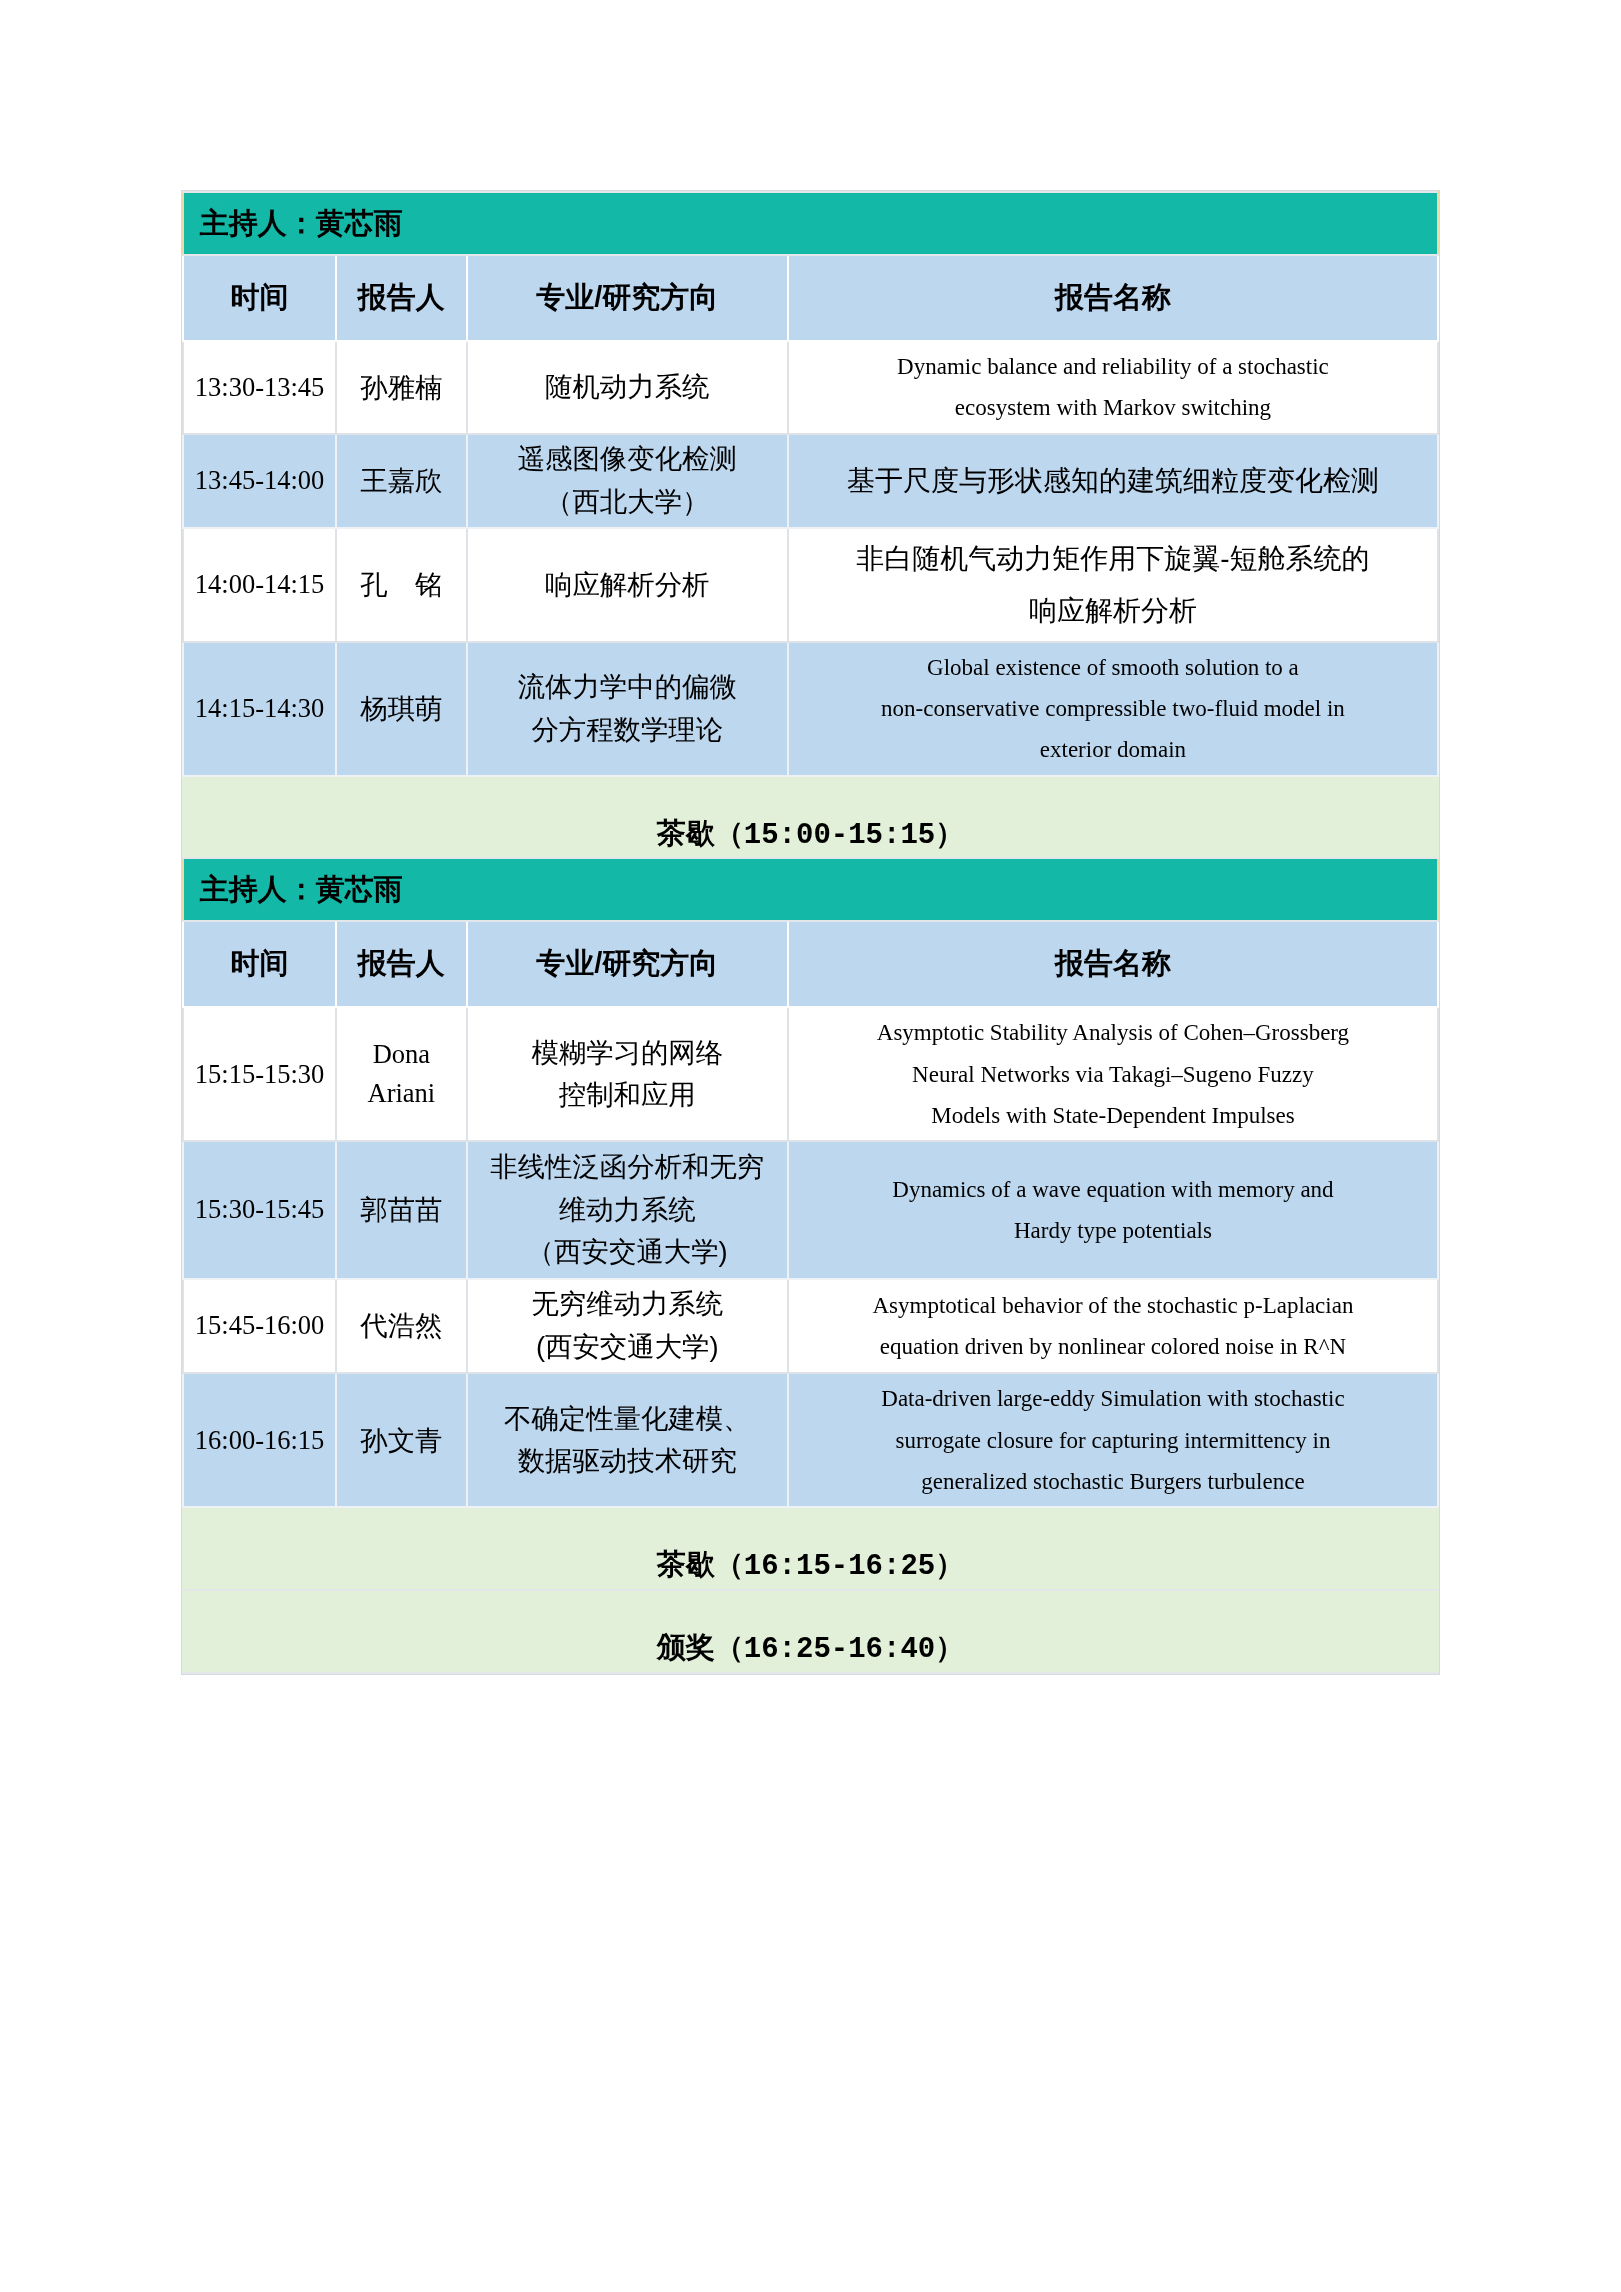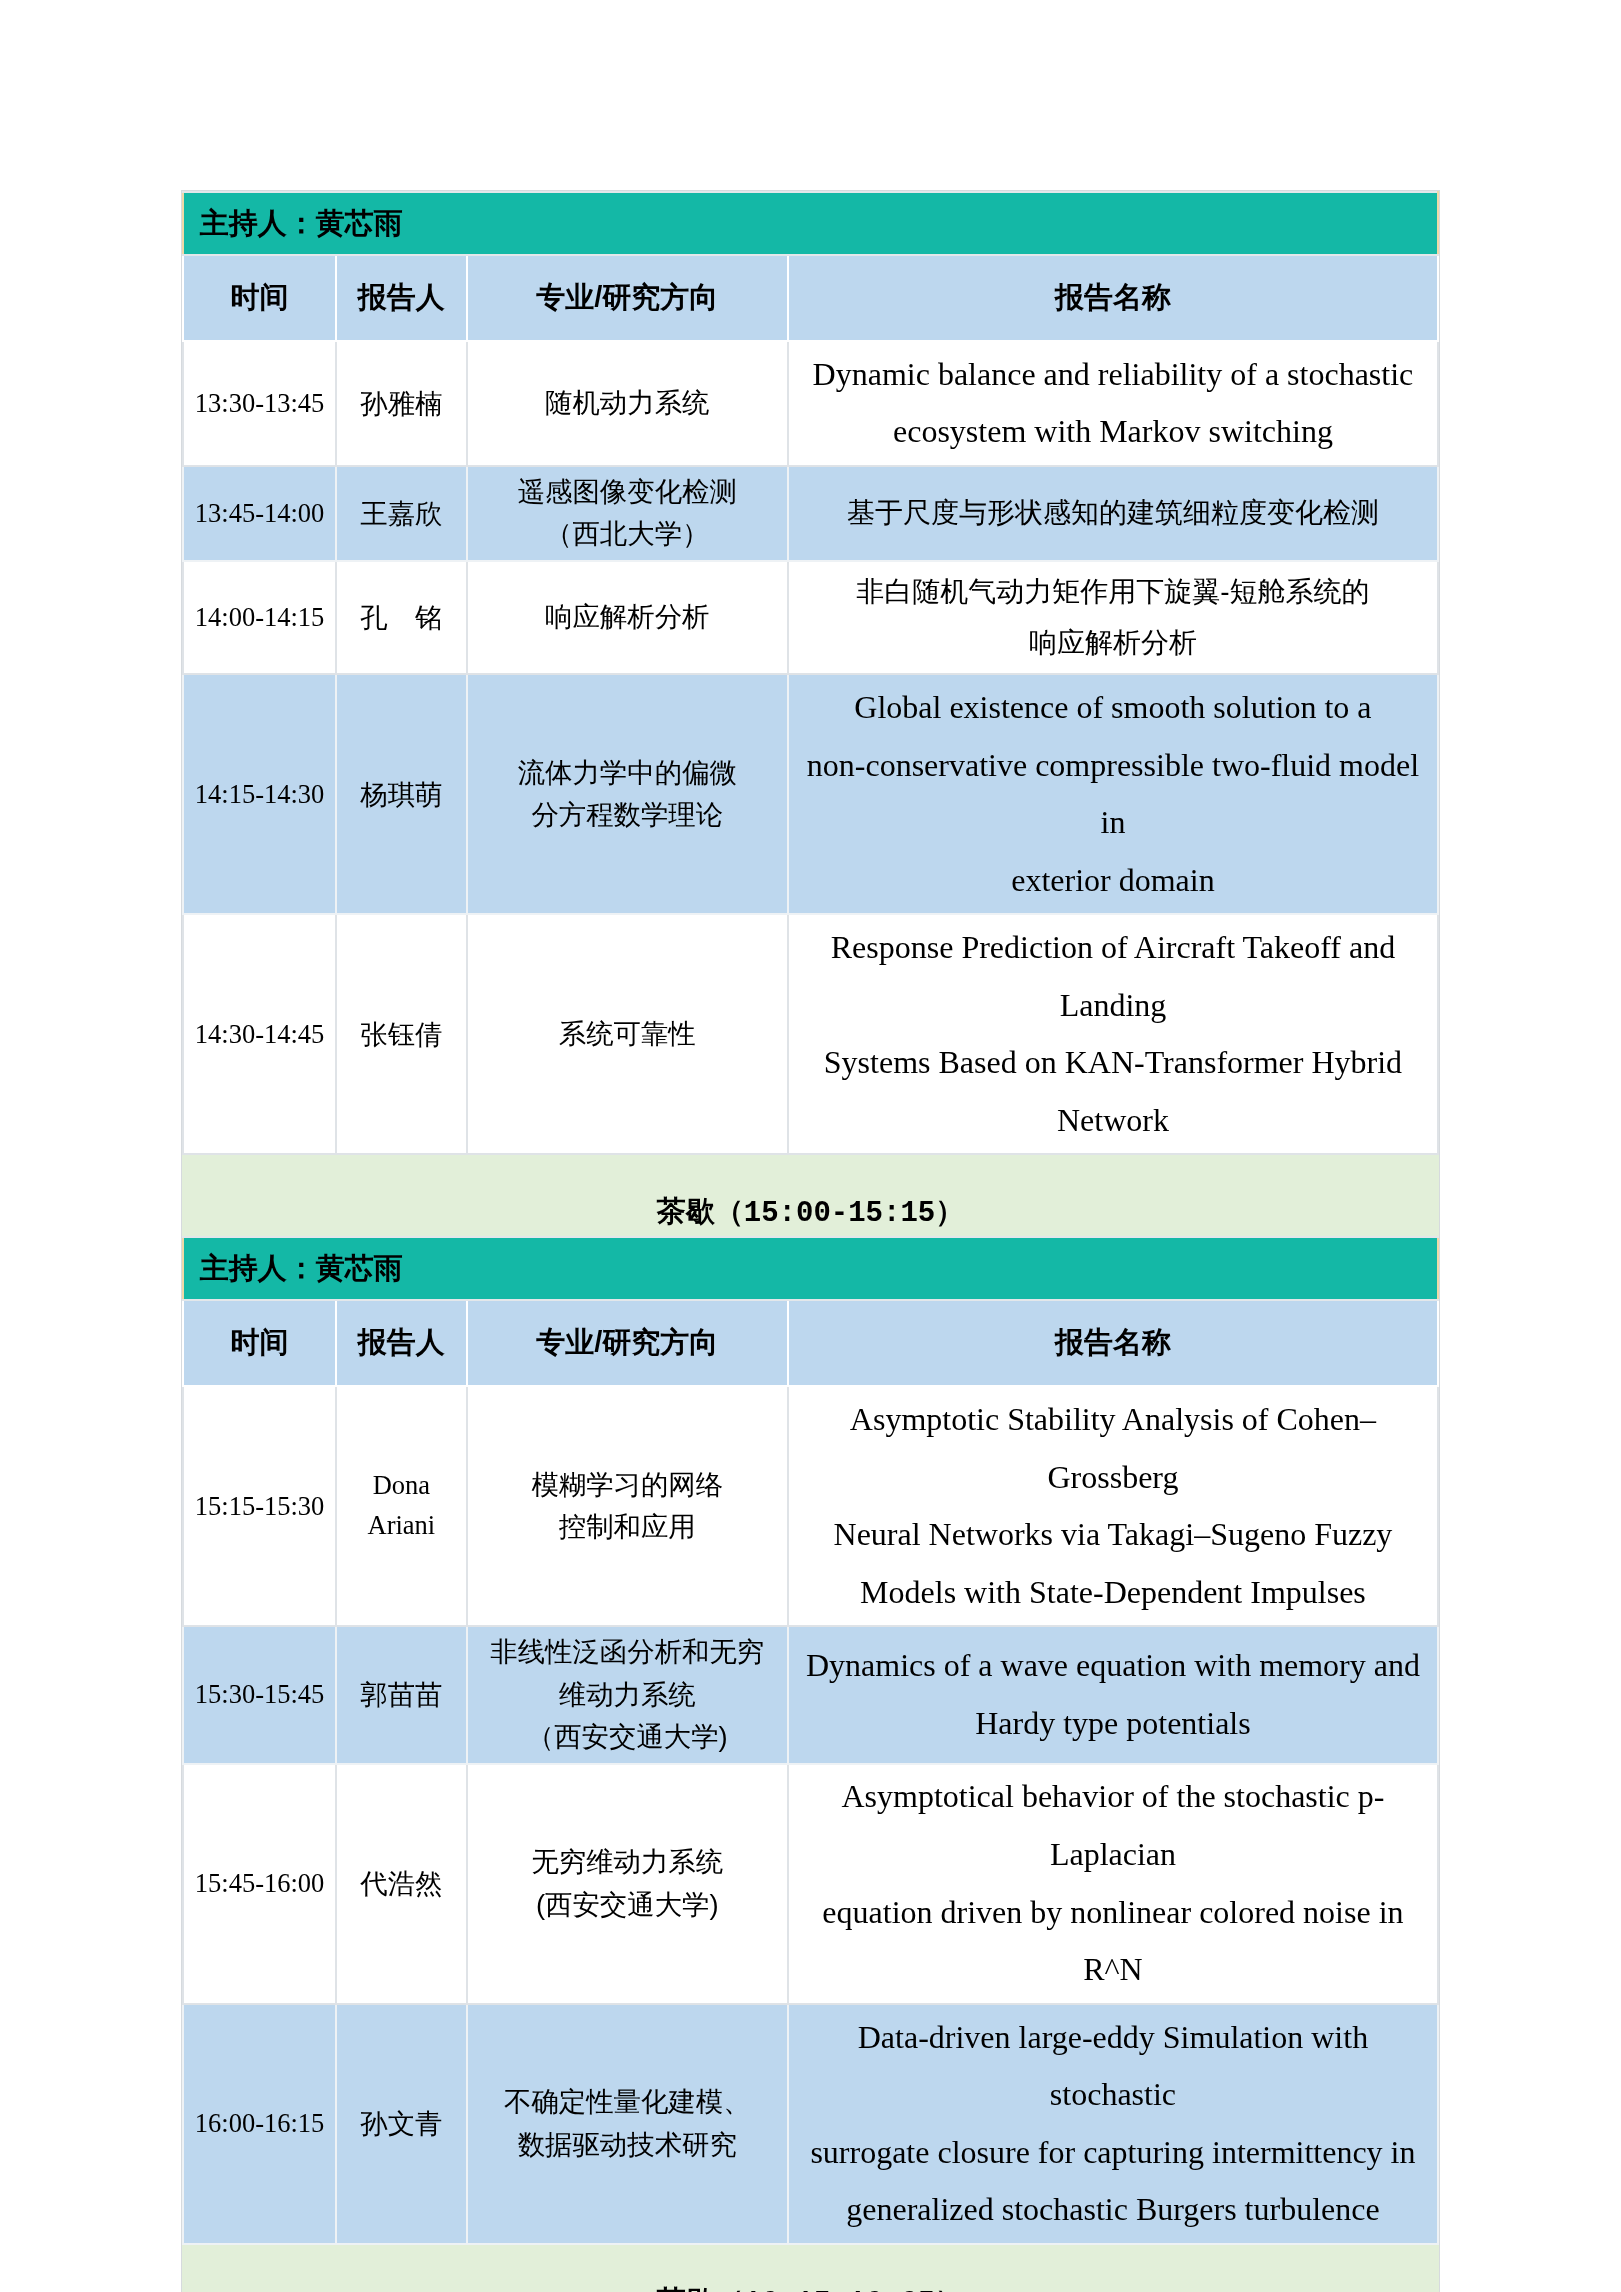--- a/index.html
+++ b/index.html
@@ -75,21 +75,21 @@
   
   .zh { font-family: "Liberation Sans", "DejaVu Sans", sans-serif; }
   .en { font-family: "Liberation Serif", "DejaVu Serif", serif; }
   td.time {
     font-family: "Liberation Serif", "DejaVu Serif", serif;
     font-size: 26.5px;
   }
   td.speaker { font-size: 27.4px; line-height: 1.5; }
   td.speaker.en { font-size: 26.5px; }
   td.field { font-size: 27.4px; line-height: 1.55; margin-left: 44px; }
-  td.title.en { font-size: 32px; line-height: 1.8; }
+  td.title.en { font-size: 23px; line-height: 1.8; }
   td.title.zh { font-size: 28px; line-height: 1.85; }
   tr.break .break-time {
     font-family: Liberation Mono, monospace;
   }
 </style>
 </head>
 <body>
 
 <div class="page">
   <div class="schedule-wrap">
@@ -140,27 +140,20 @@
         <tr class="session row-blue">
           <td class="time">14:15-14:30</td>
           <td class="speaker zh">杨琪萌</td>
           <td class="field zh">流体力学中的偏微
 分方程数学理论</td>
           <td class="title en">Global existence of smooth solution to a
 non-conservative compressible two-fluid model in
 exterior domain</td>
         </tr>
 
-        <tr class="session row-white">
-          <td class="time">14:30-14:45</td>
-          <td class="speaker zh">张钰倩</td>
-          <td class="field zh">系统可靠性</td>
-          <td class="title en">Response Prediction of Aircraft Takeoff and Landing
-Systems Based on KAN-Transformer Hybrid Network</td>
-        </tr>
 
 
         <tr class="break">
           <td colspan="4">
             <span class="zh">茶歇</span><span class="break-time">（15:00-15:15）</span>
           </td>
         </tr>
 
         <tr class="moderator">
           <td colspan="4" class="zh">主持人：黄芯雨</td>

